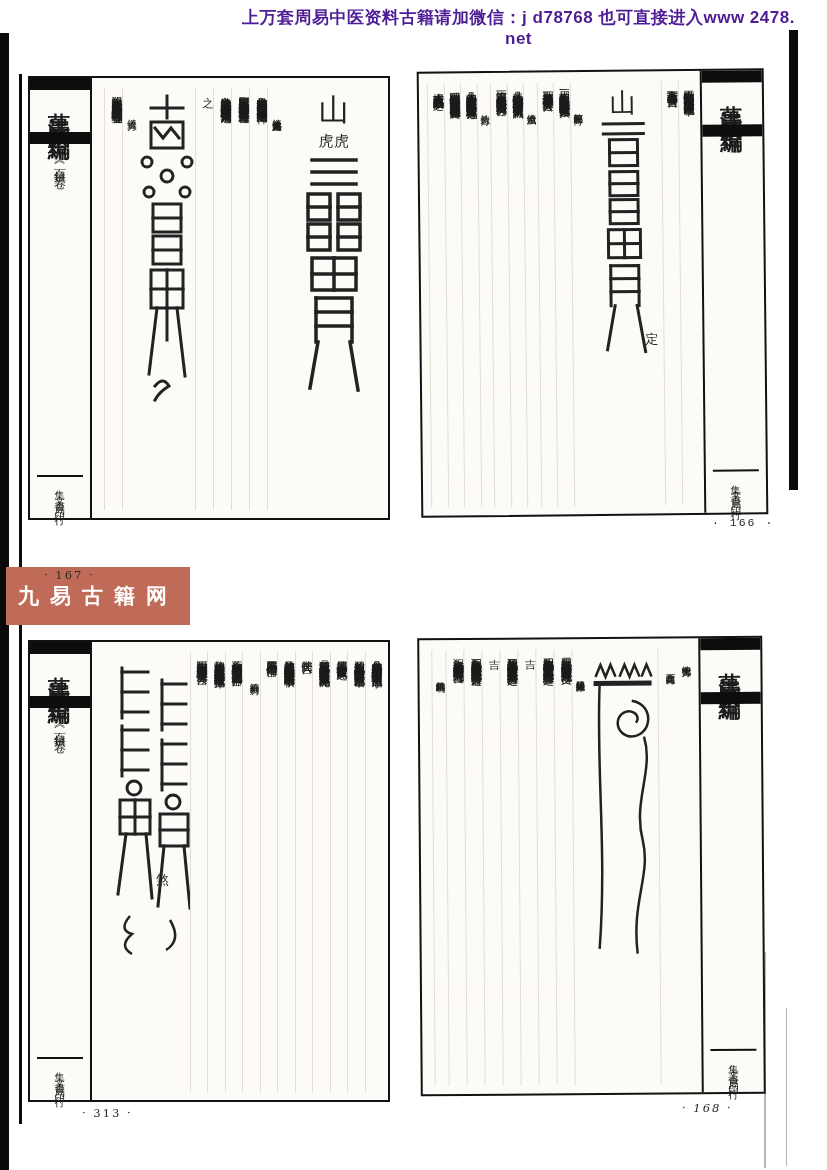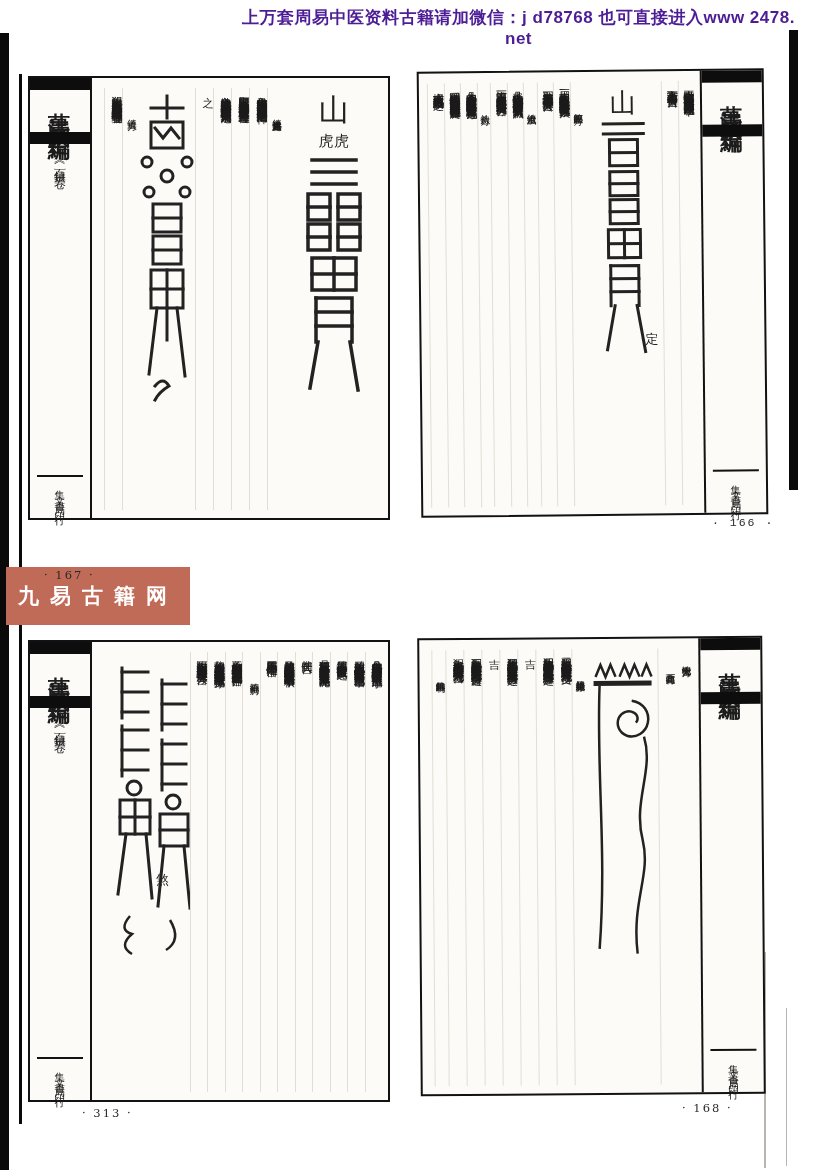--- a/index.html
+++ b/index.html
@@ -76,21 +76,21 @@
   .tal text{font-family:"DejaVu Serif","Liberation Serif",serif;fill:#222;}
   .notegrp{width:32px;border-left:none;}
   .nline{font-size:9.5px;width:16px;padding-top:10px;line-height:1.2;letter-spacing:0.3px;}
   .nline2{padding-top:18px;}
   .empty{height:100%;}
   
   .pnum{position:absolute;font-size:11.5px;letter-spacing:2px;color:#2a2a2a;}
   .n167{left:44px;top:524px;margin-top:44px;}
   .n166{left:712px;top:516px;font-family:Liberation Mono, monospace;}
   .n169{left:82px;top:1106px;}
-  .n168{left:682px;top:1101px;}
+  .n168{left:682px;top:1101px;font-style:italic;}
 </style>
 </head>
 <body>
 
 <div class="vbar" style="left:0;top:33px;width:9px;height:1137px;"></div>
 <div class="vbar" style="left:19px;top:74px;width:3px;height:1050px;"></div>
 <div class="vbar" style="left:789px;top:30px;width:9px;height:460px;"></div>
 <div class="faint" style="left:764px;top:952px;width:2px;height:216px;"></div>
 <div class="faint" style="left:786px;top:1008px;width:1px;height:158px;"></div>
 

